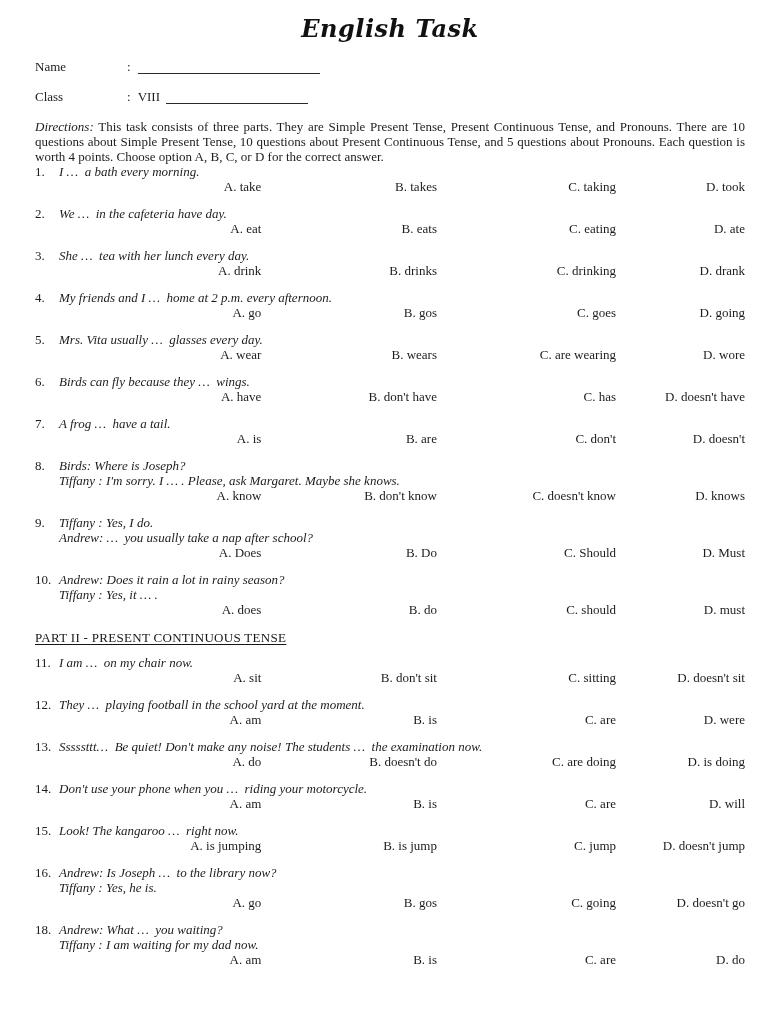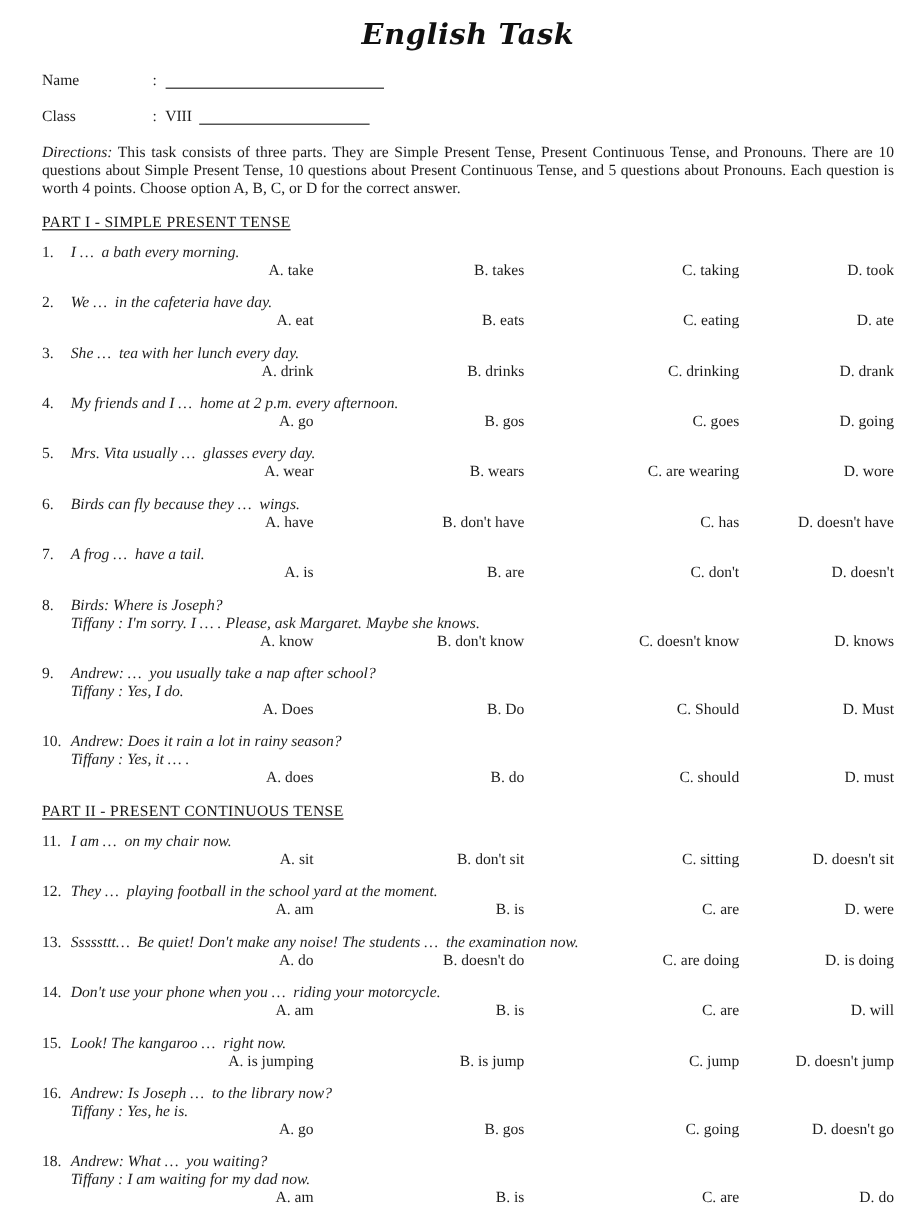--- a/index.html
+++ b/index.html
@@ -83,21 +83,20 @@
     <span class="fill-line class-line"></span>
   </div>
 
   <div class="directions">
     <span class="dir-label">Directions:</span>
     <span>This task consists of three parts. They are Simple Present Tense, Present Continuous Tense, and Pronouns. There are 10 questions about Simple Present Tense, 10 questions about Present Continuous Tense, and 5 questions about Pronouns. Each question is worth 4 points. Choose option A, B, C, or D for the correct answer.</span>
   </div>
 
   <div>
       <div class="part">
-        <div class="part-heading">PART I - SIMPLE PRESENT TENSE</div>
         <div class="question">
           <div class="q-num">1.</div>
           <div class="q-body">
             <div class="q-line">I …  a bath every morning.</div>
             <div class="options">
               <div class="option">A. take</div>
               <div class="option">B. takes</div>
               <div class="option">C. taking</div>
               <div class="option">D. took</div>
             </div>
@@ -184,22 +183,22 @@
               <div class="option">A. know</div>
               <div class="option">B. don't know</div>
               <div class="option">C. doesn't know</div>
               <div class="option">D. knows</div>
             </div>
           </div>
         </div>
         <div class="question">
           <div class="q-num">9.</div>
           <div class="q-body">
+            <div class="q-line">Tiffany : Yes, I do.</div>
             <div class="q-line">Andrew: …  you usually take a nap after school?</div>
-            <div class="q-line">Tiffany : Yes, I do.</div>
             <div class="options">
               <div class="option">A. Does</div>
               <div class="option">B. Do</div>
               <div class="option">C. Should</div>
               <div class="option">D. Must</div>
             </div>
           </div>
         </div>
         <div class="question">
           <div class="q-num">10.</div>

